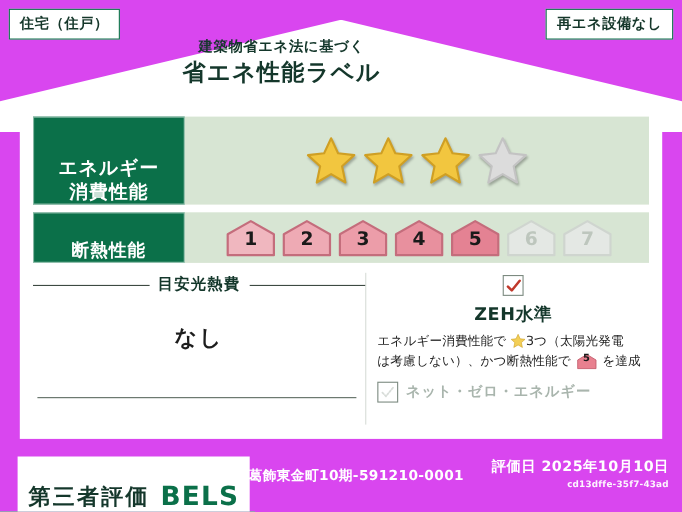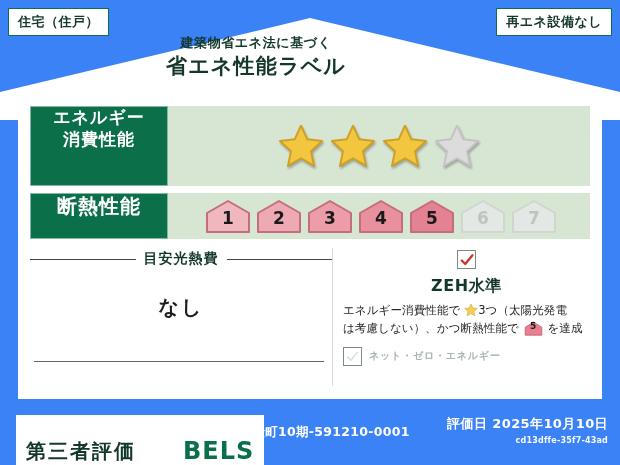--- a/index.html
+++ b/index.html
@@ -2,21 +2,21 @@
 <html lang="ja"><head>
 <meta charset="utf-8">
 <style>
   html,body{margin:0;padding:0;}
   body{
     width:620px;height:465px;overflow:hidden;
     background:#0b7049;
     font-family:"DejaVu Sans","Liberation Sans",sans-serif;
     -webkit-font-smoothing:antialiased;
   }
-  .label-root{position:relative;width:620px;height:465px;background:#3b82f6;}
+  .label-root{position:relative;width:620px;height:465px;background:#d946ef;}
 
   
   .roof{
     position:absolute;left:0;top:0;width:620px;height:120px;overflow:hidden;
   }
   .roof .sheet{
     position:absolute;left:-40px;top:18px;width:700px;height:190px;
     background:#ffffff;
     clip-path:polygon(50% 0%, 100% 44%, 100% 100%, 0% 100%, 0% 44%);
   }
@@ -41,26 +41,26 @@
     background:#ffffff;z-index:4;
   }
 
   
   .perf-row{position:absolute;left:12px;display:flex;align-items:stretch;}
   .row-energy{top:10px;width:560px;height:80px;}
   .row-insul{top:97px;width:560px;height:46px;}
 
   .cellname{
     background:#0b7049;color:#fff;font-weight:700;
-    display:flex;align-items:flex-start;justify-content:center;text-align:center;
+    display:flex;align-items:flex-end;justify-content:center;text-align:center;
     line-height:1.3;letter-spacing:1px;flex:0 0 138px;
     box-shadow:0 0 0 1px rgba(255,255,255,.5) inset;
   }
   .row-energy .cellname{font-size:17px;}
-  .row-insul .cellname{font-size:20px;}
+  .row-insul .cellname{font-size:16px;}
   .cellval{
     flex:1;background:#d7e5d3;display:flex;align-items:center;
     justify-content:center;gap:4px;
   }
   .row-insul .cellval{gap:3px;padding-left:4px;}
 
   
   .star{width:48px;height:46px;display:block;}
   .star-shape{
     filter:drop-shadow(1px 2px 1px rgba(0,0,0,.28));
@@ -112,36 +112,35 @@
     width:19px;height:15px;margin:0 1px;
   }
   .mini-h svg{position:absolute;left:0;top:0;width:19px;height:15px;}
   .mini-h i{
     position:absolute;left:0;top:0;width:19px;height:15px;z-index:2;
     font-style:normal;font-size:9px;font-weight:700;color:#1a1a1a;
     display:flex;align-items:flex-end;justify-content:center;padding-bottom:2px;
     box-sizing:border-box;
   }
   .nze-row{display:flex;align-items:center;gap:7px;margin-top:9px;}
-  .nze-text{font-size:10px;font-weight:700;color:#a9b5ad;letter-spacing:.8px;}
+  .nze-text{font-size:13px;font-weight:700;color:#a9b5ad;letter-spacing:.8px;}
 
   
   .footer{position:absolute;left:0;bottom:0;width:620px;height:62px;z-index:5;}
   .bels-box{
     position:absolute;left:16px;top:12px;height:40px;background:#fff;
     display:flex;align-items:center;padding:16px 10px;gap:10px;
   }
   .bels-jp{font-size:20px;font-weight:700;color:#14372b;letter-spacing:2px;}
   .bels-en{
     font-size:24px;font-weight:700;color:#0b7049;letter-spacing:1px;
     font-family:"DejaVu Sans","Liberation Sans",sans-serif;
-    margin-left:37px;
   }
   .bldg{
-    position:absolute;left:214px;top:21px;color:#fff;font-size:12.5px;
+    position:absolute;left:226px;top:21px;color:#fff;font-size:12.5px;
     font-weight:700;letter-spacing:.3px;white-space:nowrap;
   }
   .eval{position:absolute;right:12px;top:12px;text-align:right;color:#fff;}
   .eval-date{font-size:13px;font-weight:700;letter-spacing:.4px;white-space:nowrap;}
   .eval-hash{font-size:8px;font-weight:700;margin-top:3px;letter-spacing:.2px;opacity:.95;}
 </style>
 </head>
 <body>
 
 <div class="label-root">

